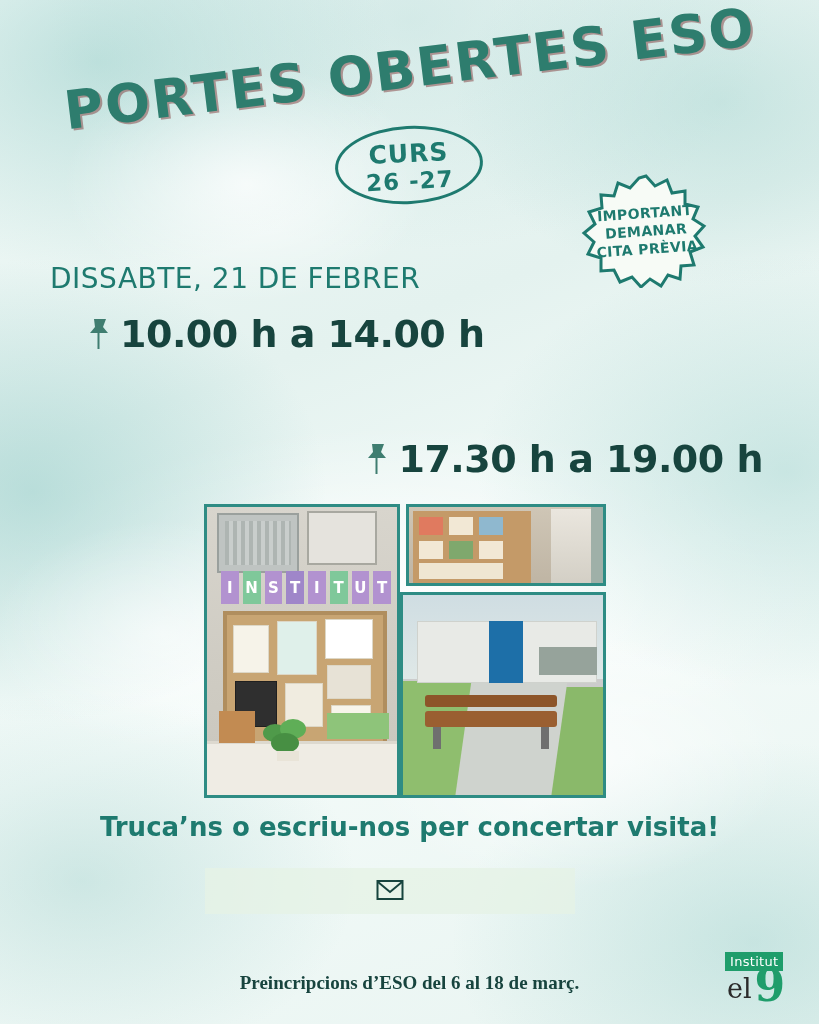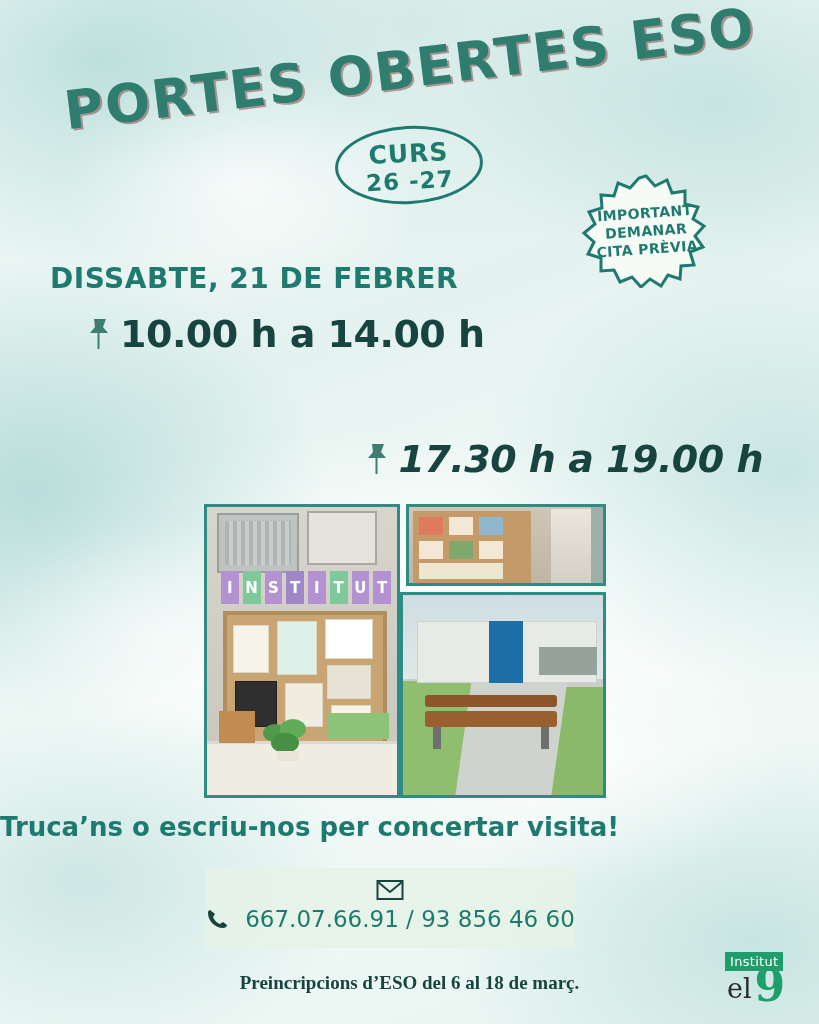--- a/index.html
+++ b/index.html
@@ -102,21 +102,21 @@
     letter-spacing: .4px;
     transform: rotate(-4deg);
   }
 
   
   .date1 {
     position: absolute;
     left: 50px;
     top: 262px;
     font-family: "DejaVu Sans", sans-serif;
-    font-weight: bold;
+    font-weight: normal;
     font-size: 28px;
     color: #1e7a6f;
     letter-spacing: .5px;
   }
   .time1 {
     position: absolute;
     left: 86px;
     top: 312px;
     display: flex;
     align-items: center;
@@ -132,21 +132,20 @@
     color: #1e7a6f;
     letter-spacing: .5px;
   }
   .time2 {
     position: absolute;
     right: 56px;
     top: 437px;
     display: flex;
     align-items: center;
     gap: 8px;
-    font-style: italic;
   }
   .time-text {
     font-family: "DejaVu Sans", sans-serif;
     font-weight: bold;
     font-size: 38px;
     color: #17443e;
     letter-spacing: -0.5px;
     white-space: nowrap;
   }
   .pin { width: 26px; height: 34px; flex: none; }
@@ -199,21 +198,21 @@
   .bld-path { position:absolute; left:60px; top:86px; width:96px; height:120px; background:#cfd3ce; transform: skewX(-8deg); }
   .bld-bench-seat { position:absolute; left:22px; top:116px; width:132px; height:16px; background:#9a5f31; border-radius:3px; }
   .bld-bench-back { position:absolute; left:22px; top:100px; width:132px; height:12px; background:#8d5529; border-radius:3px; }
   .bld-bench-leg { position:absolute; top:132px; width:8px; height:22px; background:#6f6f6f; }
   .bld-bikes { position:absolute; right:6px; top:52px; width:58px; height:28px; background:#96a39b; }
 
   
   .cta {
     position: absolute;
     left: 0; top: 812px; width: 819px;
-    text-align: left;
+    text-align: center;
     font-family: "DejaVu Sans", sans-serif;
     font-weight: bold;
     font-size: 26px;
     color: #1e7a6f;
   }
 
   
   .contact {
     position: absolute;
     left: 205px;
@@ -385,26 +384,20 @@
 
   <div class="cta">Truca’ns o escriu-nos per concertar visita!</div>
 
   <div class="contact">
     <div class="contact-row">
       <svg class="ic" viewBox="0 0 28 24">
         <rect x="1.5" y="3" width="25" height="18" fill="none" stroke="#17443e" stroke-width="2"></rect>
         <path d="M2 4 L14 14 L26 4" fill="none" stroke="#17443e" stroke-width="2"></path>
       </svg>
     </div>
-    <div class="contact-row">
-      <svg class="ic" viewBox="0 0 28 24">
-        <path d="M5 3 C4 3 3 4 3 6 C3 14 10 21 18 21 C20 21 22 20 22 18 L18 15 L15 17 C12 16 9 13 8 10 L10 7 Z" fill="#17443e"></path>
-      </svg>
-      <span>667.07.66.91 / 93 856 46 60</span>
-    </div>
   </div>
 
   <div class="footer">Preincripcions d’ESO del 6 al 18 de març.</div>
 
   <div class="logo">
     <div class="lbl">Institut</div>
     <div class="el">el</div>
     <div class="nine">9</div>
   </div>
 

